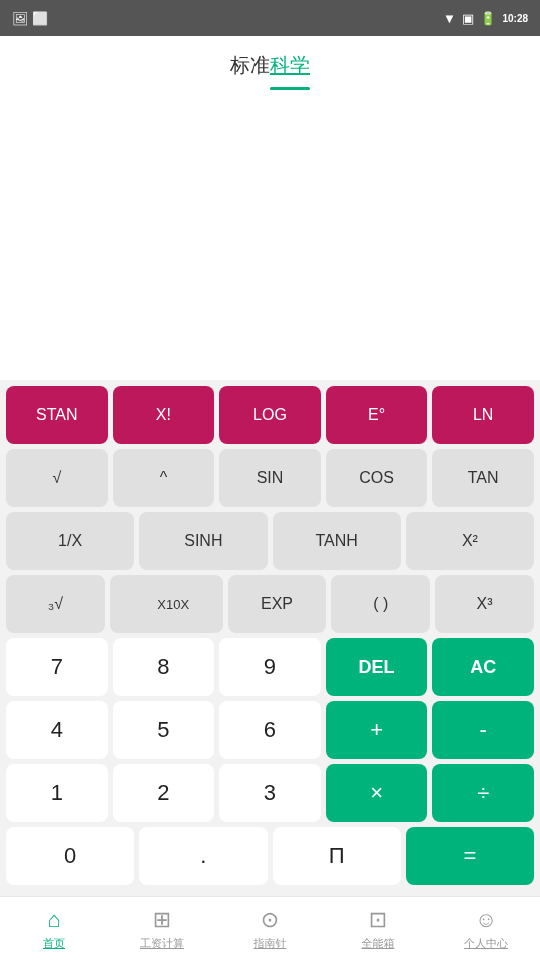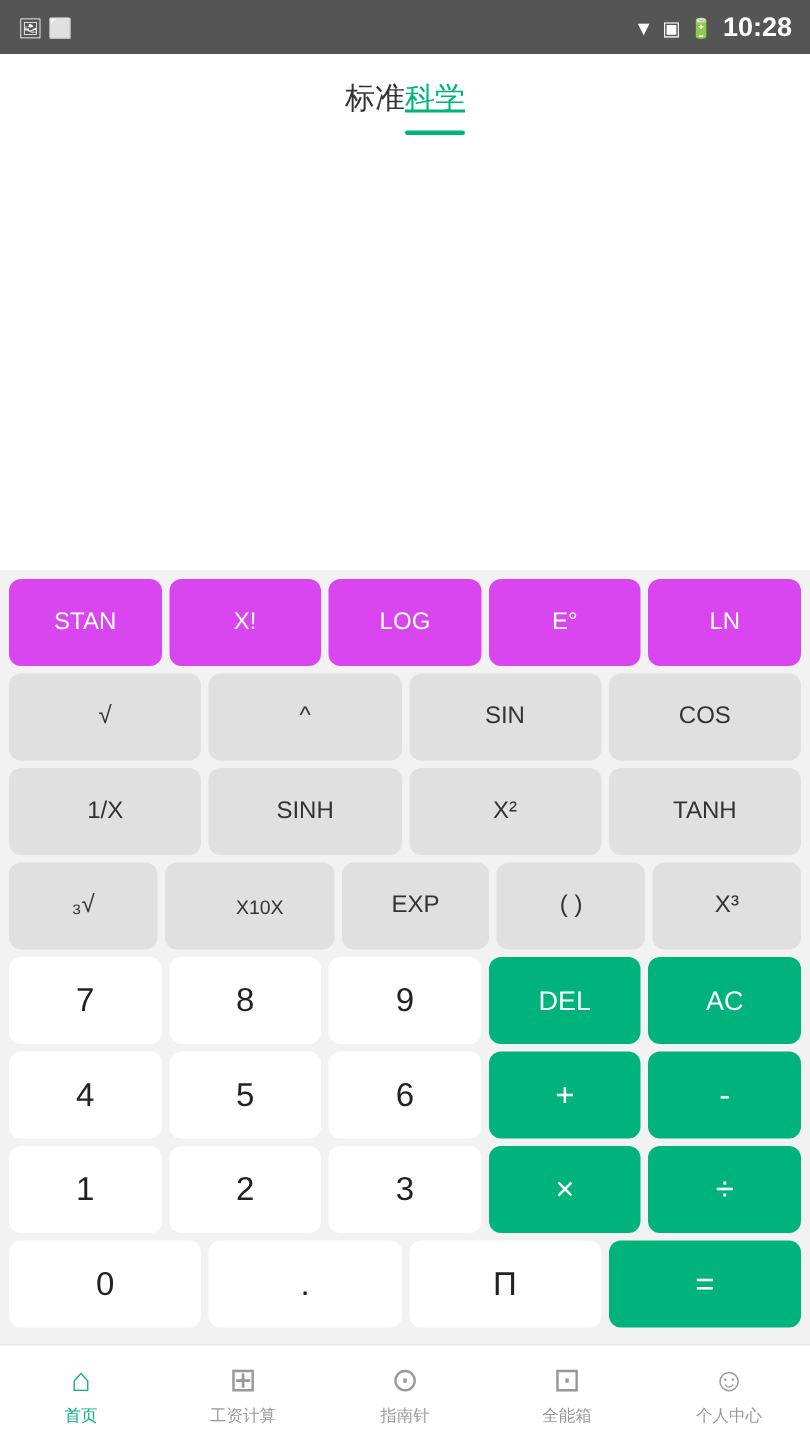--- a/index.html
+++ b/index.html
@@ -25,21 +25,21 @@
     .status-bar .left-icons {
       margin-right: auto;
       display: flex; gap: 4px;
     }
     .status-icon {
       color: #fff;
       font-size: 13px;
     }
     .status-time {
       color: #fff;
-      font-size: 18px;
+      font-size: 10px;
       font-weight: 600;
     }
 
     
     .tabs {
       display: flex;
       justify-content: center;
       padding: 16px 0 0;
       border-bottom: none;
     }
@@ -103,39 +103,39 @@
       font-size: 16px;
       font-weight: 500;
       display: flex;
       align-items: center;
       justify-content: center;
       background: #e0e0e0;
       color: #333;
       user-select: none;
     }
     .key.green {
-      background: #d946ef;
+      background: #be185d;
       color: #fff;
     }
     .key.number {
       background: #fff;
       color: #222;
       font-size: 22px;
       font-weight: 500;
     }
     .key.operator {
       background: #00b37a;
       color: #fff;
       font-size: 22px;
     }
     .key.del-ac {
       background: #00b37a;
       color: #fff;
       font-size: 18px;
-      font-weight: 400;
+      font-weight: 700;
     }
 
     
     .bottom-nav {
       position: absolute;
       bottom: 0;
       left: 0;
       right: 0;
       height: 64px;
       background: #fff;
@@ -155,20 +155,21 @@
     .nav-icon {
       font-size: 22px;
       color: #999;
     }
     .nav-icon.active-icon {
       color: #00b37a;
     }
     .nav-label {
       font-size: 11px;
       color: #999;
+      text-decoration: underline;
     }
     .nav-label.active-label {
       color: #00b37a;
     }
   </style>
 </head>
 <body>
 
 <div class="status-bar">
   <div class="left-icons">
@@ -198,27 +199,28 @@
     <button class="key green">LOG</button>
     <button class="key green">E°</button>
     <button class="key green">LN</button>
   </div>
 
   <div class="key-row">
     <button class="key">√</button>
     <button class="key">^</button>
     <button class="key">SIN</button>
     <button class="key">COS</button>
+    <button class="key">TAN</button>
   </div>
 
   <div class="key-row">
     <button class="key">1/X</button>
     <button class="key">SINH</button>
+    <button class="key">TANH</button>
     <button class="key">X²</button>
-    <button class="key">TANH</button>
   </div>
 
   <div class="key-row">
     <button class="key">₃√</button>
     <button class="key" style="font-size:13px;padding-left:14px;">X10X</button>
     <button class="key">EXP</button>
     <button class="key">( )</button>
     <button class="key">X³</button>
   </div>
 

